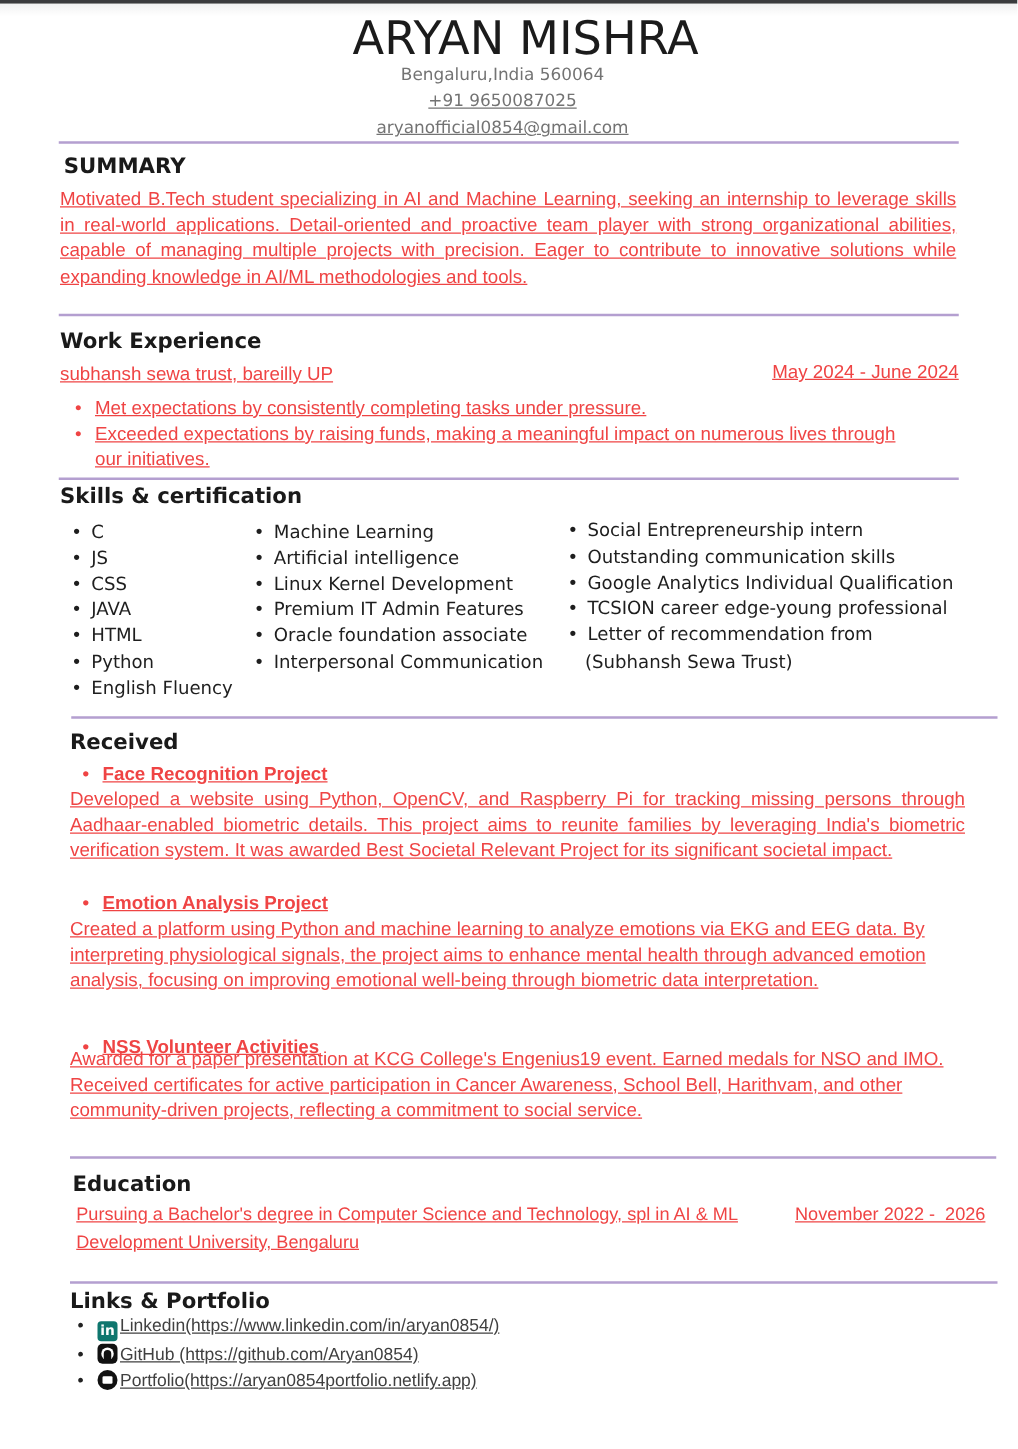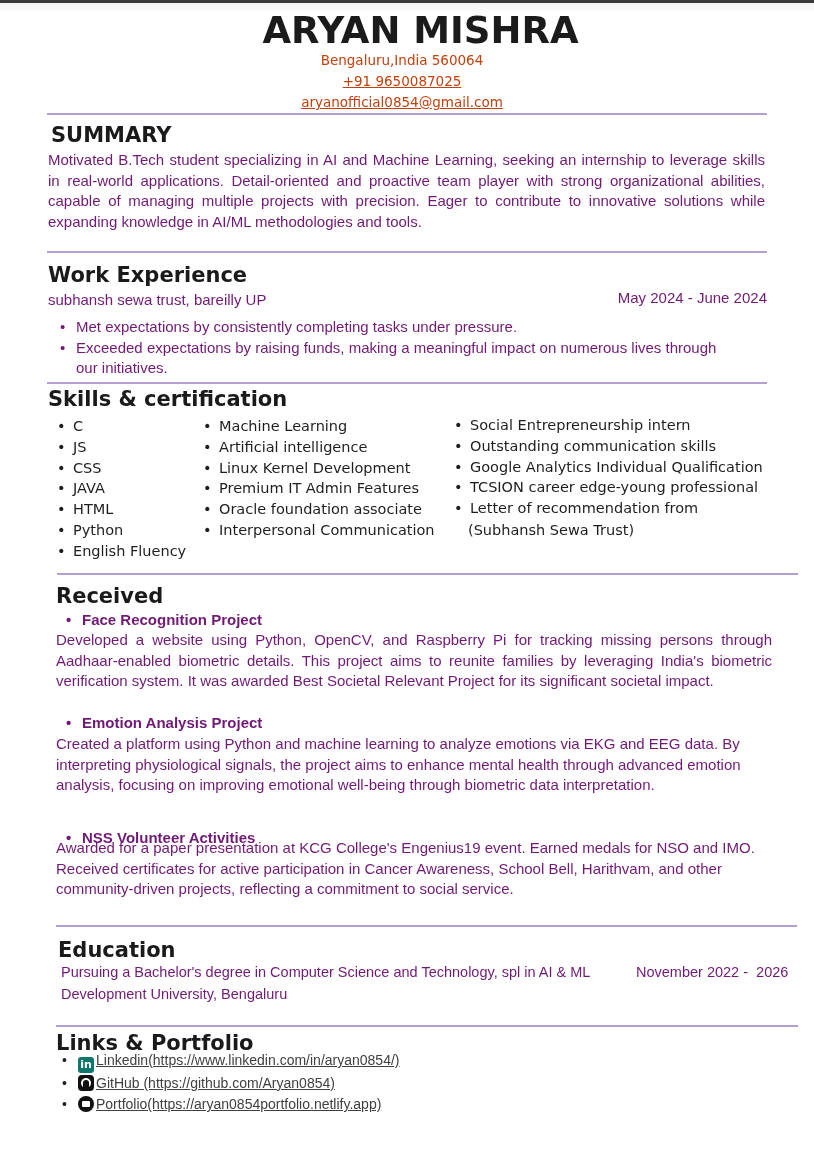--- a/index.html
+++ b/index.html
@@ -1,26 +1,26 @@
 <!DOCTYPE html>
 <html><head>
 <meta charset="utf-8">
 <style>
   * { box-sizing: border-box; margin: 0; padding: 0; }
   html, body { width: 814px; height: 1159px; background: #ffffff; overflow: hidden; }
   body { position: relative; font-family: "Liberation Sans", "DejaVu Sans", sans-serif; color: #222; }
   .topbar { position: absolute; left: 0; top: 0; width: 814px; height: 3px; background: #3a3b3d; }
   .topshade { position: absolute; left: 0; top: 3px; width: 814px; height: 10px; background: linear-gradient(#f1f1f1, #ffffff); }
   .abs { position: absolute; }
-  .name { left: 0; width: 800px; top: 9px; text-align: center; font-family: "DejaVu Sans", sans-serif; font-weight: bold; font-size: 37px; letter-spacing: 0px; color: #1b1b1b; padding-left: 41px; }
-  .contact { left: 0; width: 804px; text-align: center; font-family: "DejaVu Sans", sans-serif; font-size: 13.5px; color: #c2410c; }
+  .name { left: 0; width: 800px; top: 9px; text-align: center; font-family: "DejaVu Sans", sans-serif; font-weight: normal; font-size: 37px; letter-spacing: 0px; color: #1b1b1b; padding-left: 41px; }
+  .contact { left: 0; width: 804px; text-align: center; font-family: "DejaVu Sans", sans-serif; font-size: 13.5px; color: #737373; }
   .contact.u { text-decoration: underline; }
   .rule { position: absolute; height: 2px; background: #b49fd0; }
-  .h { font-family: "DejaVu Sans", sans-serif; font-weight: bold; font-size: 21px; color: #1a1a1a; }
-  .txt { font-family: "Liberation Sans", sans-serif; font-size: 15px; line-height: 20.7px; color: #701a75; }
+  .h { font-family: "DejaVu Sans", sans-serif; font-weight: bold; font-size: 17px; color: #1a1a1a; }
+  .txt { font-family: "Liberation Sans", sans-serif; font-size: 15px; line-height: 20.7px; color: #ef4444; text-decoration: underline; }
   .just { text-align: justify; text-align-last: left; }
   ul.b { list-style: none; }
   ul.b li { position: relative; padding-left: 18px; }
   ul.b li::before { content: "\2022"; position: absolute; left: 2px; top: 0; }
   .skills-col { position: absolute; font-family: "DejaVu Sans", sans-serif; font-size: 14.5px; line-height: 20.8px; color: #1e1e1e; }
   .skills-col li { padding-left: 20px; }
   .proj-title { font-weight: bold; }
   .links li { font-family: "Liberation Sans", sans-serif; font-size: 14px; line-height: 21px; padding-left: 22px; }
   .links a { color: #404040; text-decoration: underline; }
   .icon { display: inline-block; width: 16px; height: 16px; vertical-align: -3px; margin-right: 2px; border-radius: 3px; }

